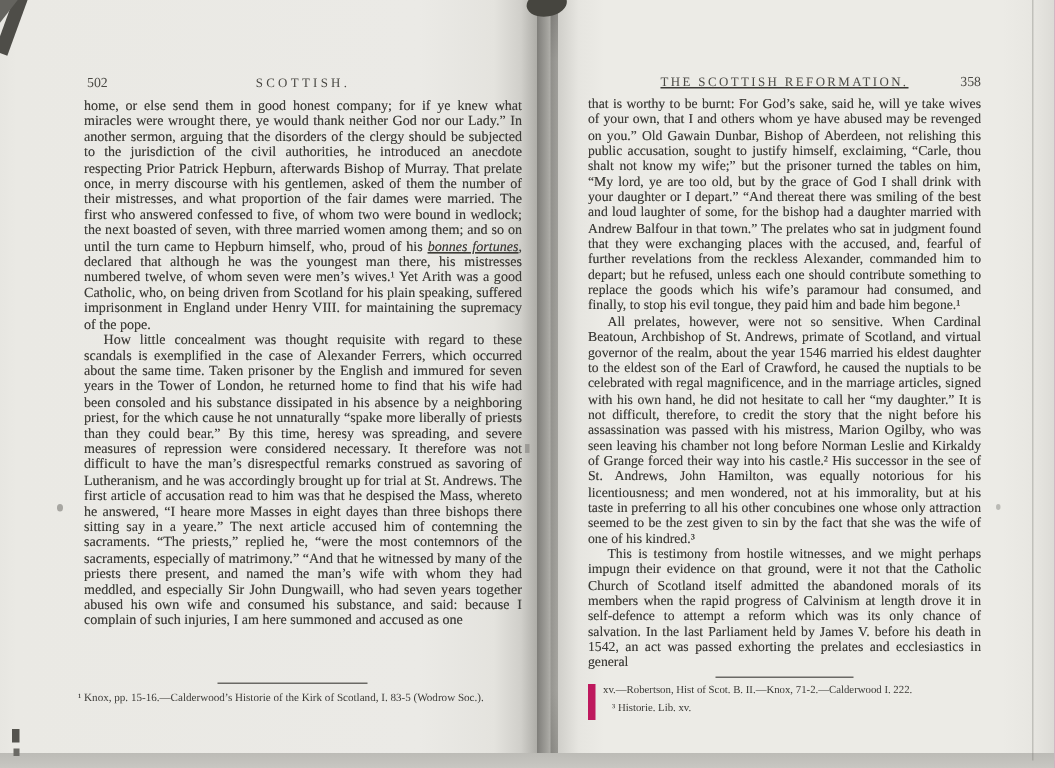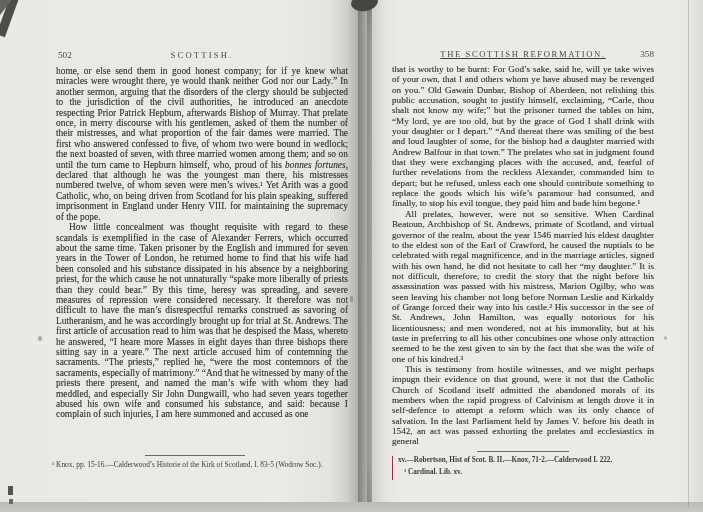--- a/index.html
+++ b/index.html
@@ -50,32 +50,32 @@
   .header-left  .pagenum { left:2px; }
   .header-right { left:392px; top:49px; width:262px;text-decoration:underline; }
   .header-right .pagenum { right:0; }
 
   
   .body-text { position:absolute; text-align:justify; }
   .body-left  { left:56px;  top:66px; width:292px; font-size:9.4px;  line-height:10.4px; }
   .body-right { left:392px; top:64px; width:262px; font-size:9.15px; line-height:10.35px; }
   .para { margin:0; text-align:justify; text-shadow:0 0 .4px rgba(60,59,55,.55); }
   .para.indent { text-indent:13px; }
-  .italic { font-style:italic; }
+  .italic { font-style:italic;text-decoration:underline; }
 
   
   .footnotes-left { position:absolute; left:40px; top:455px; width:302px; }
   .footnotes-left .rule { width:100px; margin-left:105px; border-top:1px solid #6a6965; margin-bottom:4px; }
   .footnotes-left .footnote-line { margin:0; font-size:7.4px; line-height:9.2px; text-indent:12px; text-align:left; }
 
   .footnotes-right { position:absolute; left:392px; top:451px; width:262px; }
   .footnotes-right .rule { width:92px; margin:0 auto 4px auto; border-top:1px solid #6a6965; }
   .fn-cols { display:flex; }
   .fn-col1 { width:124px; }
-  .fn-col2 { flex:1; border-left:1px solid #be185d; padding-left:5px;font-weight:bold; }
+  .fn-col2 { flex:1; border-left:5px solid #be185d; padding-left:5px; }
   .footnotes-right .footnote-line { margin:0 0 3px 0; font-size:7.2px; line-height:8.8px; text-align:left; text-indent:6px; }
   .fn-col2 .footnote-line { text-indent:0; }
   .fn-col2 .footnote-line + .footnote-line { text-indent:6px; }
 </style>
 </head>
 <body>
 
 <div class="scan">
 
   <div class="page-left"></div>
@@ -118,18 +118,18 @@
     <div>
         <p class="footnote-line">¹ Knox, pp. 15-16.—Calderwood’s Historie of the Kirk of Scotland, I. 83-5 (Wodrow Soc.).</p>
       </div>
   </div>
 
   <div class="footnotes-right">
     <div class="rule"></div>
     <div class="fn-cols">
       <div class="fn-col2">
           <p class="footnote-line">xv.—Robertson, Hist of Scot. B. II.—Knox, 71-2.—Calderwood I. 222.</p>
-          <p class="footnote-line">³ Cardinal. Lib. xv.</p>
+          <p class="footnote-line">³ Historie. Lib. xv.</p>
         </div>
     </div>
   </div>
 
 </div>
 
 </body></html>

